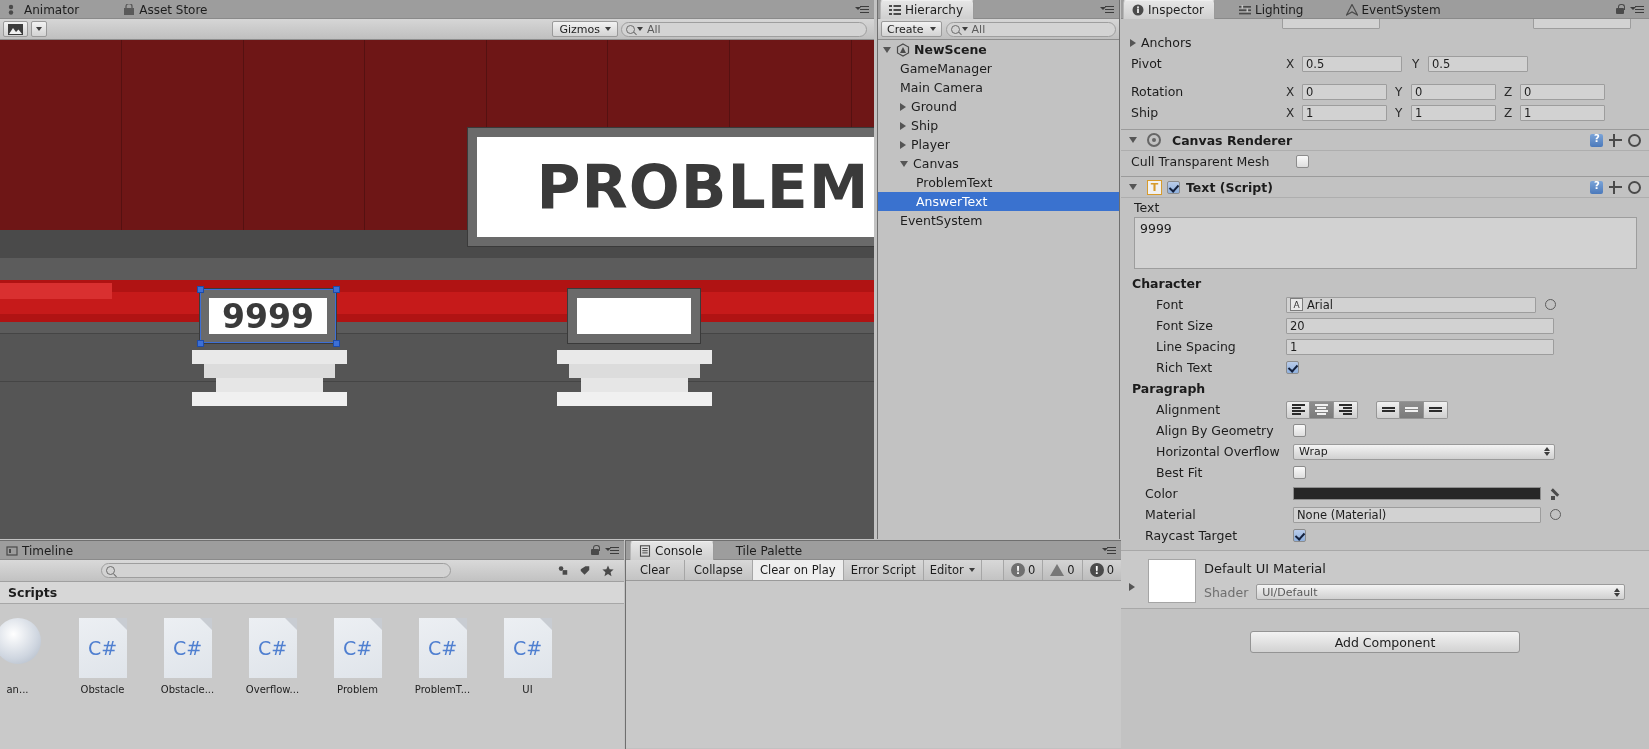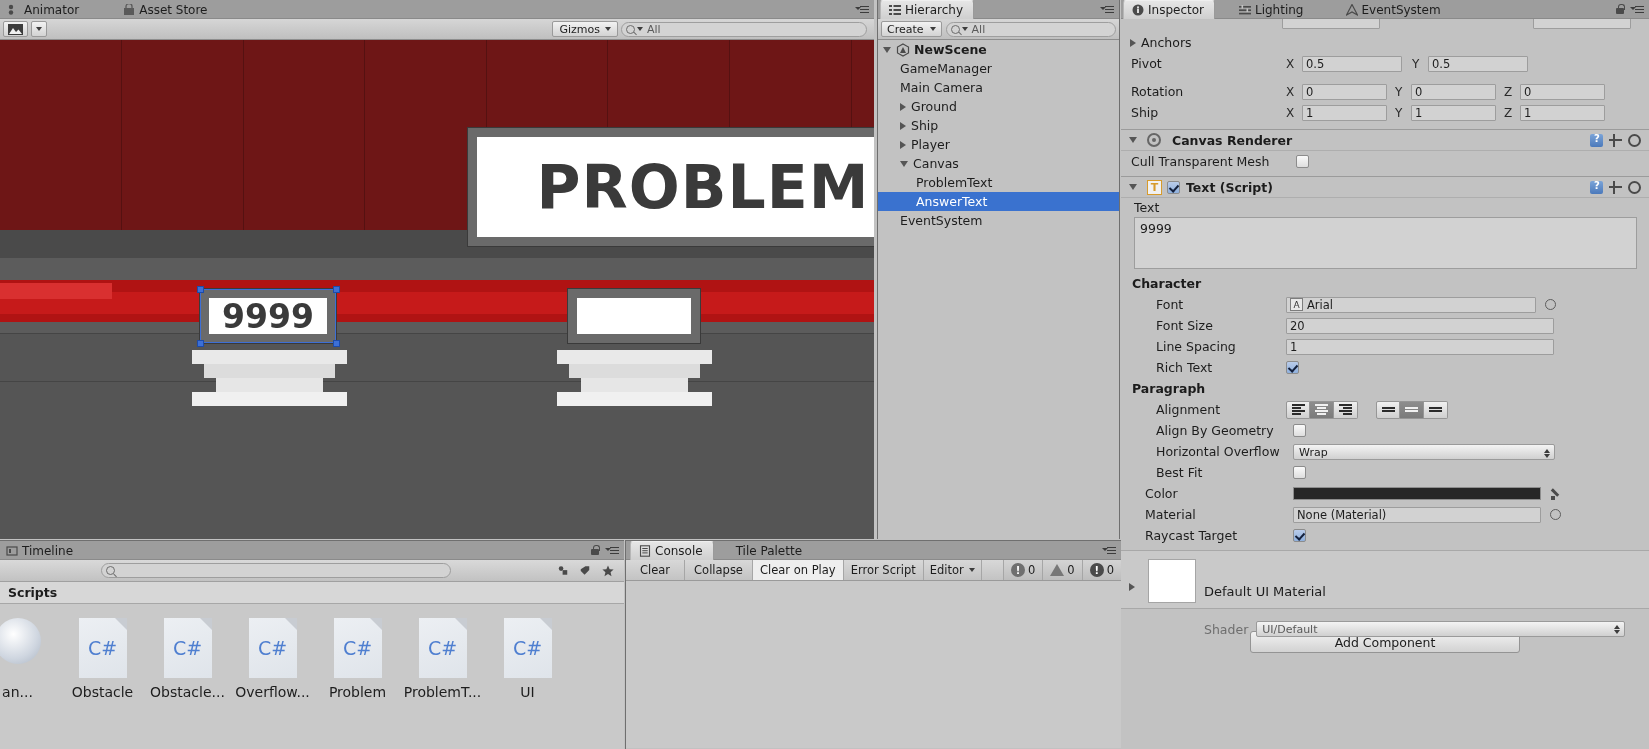--- a/index.html
+++ b/index.html
@@ -196,21 +196,21 @@
   .proj-toolbar { height:22px; background:linear-gradient(#d9d9d9,#c2c2c2); display:flex; align-items:center; border-bottom:1px solid #a0a0a0; }
   .proj-crumb { height:22px; background:#d7d7d7; display:flex; align-items:center; padding-left:8px; font-weight:bold; font-size:12.5px; border-bottom:1px solid #a7a7a7;}
   .proj-grid { display:flex; align-items:flex-start; padding:14px 0 0 14px; gap:18px; background:#c9c9c9; height:153px;}
   .asset { width:67px; display:flex; flex-direction:column; align-items:center; }
   .cs-file {
     width:48px;height:60px;background:linear-gradient(160deg,#eceff3 0%,#dfe4ea 100%);
     position:relative; display:flex;align-items:center;justify-content:center;
     color:#4f7fd0; font-size:19px; font-weight:normal;
   }
   .cs-file:before{content:"";position:absolute;right:0;top:0;border-left:12px solid transparent;border-top:12px solid #c8ccd2;}
-  .asset-label { margin-top:5px; font-size:14px; color:#1d1d1d; text-align:center; white-space:nowrap; overflow:hidden; }
+  .asset-label { margin-top:5px; font-size:10px; color:#1d1d1d; text-align:center; white-space:nowrap; overflow:hidden; }
   .gear-asset{width:46px;height:46px;border-radius:50%;background:radial-gradient(circle at 40% 35%, #fff 0%, #cfd6e0 60%, #aab4c2 100%);}
 
   
   #console { position:absolute; left:625px; top:540px; width:496px; height:209px; background:#c2c2c2; border-top:1px solid #6f6f6f; border-left:1px solid #6f6f6f;}
   .console-toolbar { height:21px; background:linear-gradient(#d4d4d4,#bdbdbd); display:flex; align-items:stretch; border-bottom:1px solid #9a9a9a; }
   .cbtn {
     display:flex;align-items:center;justify-content:center;
     padding:0 8px; font-size:11.5px;
     background:linear-gradient(#d8d8d8,#c3c3c3);
     border-right:1px solid #a6a6a6;
@@ -595,21 +595,21 @@
         </span>
       </div>
 
       <div class="insp-row">
         <span class="insp-label ind" style="width:162px;">Align By Geometry</span>
         <span class="chk"></span>
       </div>
 
       <div class="insp-row">
         <span class="insp-label ind" style="width:162px;">Horizontal Overflow</span>
-        <span class="dropdown" style="width:262px;align-items:flex-end;">
+        <span class="dropdown" style="width:262px;">
           <span>Wrap</span>
           <span class="arrows-ud"></span>
         </span>
       </div>
 
 
       <div class="insp-row">
         <span class="insp-label ind" style="width:162px;">Best Fit</span>
         <span class="chk"></span>
       </div>
@@ -629,21 +629,21 @@
       <div class="insp-row">
         <span class="insp-label ind2" style="width:162px;">Raycast Target</span>
         <span class="chk on"></span>
       </div>
 
       <div style="height:5px;border-bottom:1px solid #a8a8a8;"></div>
 
       <div style="display:flex; align-items:flex-start; padding:8px 0 0 8px; gap:8px; background:#c9c9c9; border-bottom:1px solid #a8a8a8; height:58px;">
         <span class="arrow-r" style="margin-top:24px;"></span>
         <span class="mat-preview"></span>
-        <span style="display:flex;flex-direction:column;gap:22px;flex:1;padding-right:24px;margin-top:23px;">
+        <span style="display:flex;flex-direction:column;gap:8px;flex:1;padding-right:24px;">
           <span style="font-size:13px;padding-top:2px;">Default UI Material</span>
           <span style="display:flex;align-items:center;gap:8px;">
             <span style="color:#6e6e6e;font-size:12.5px;">Shader</span>
             <span class="dropdown" style="flex:1;color:#5a5a5a;">
               <span>UI/Default</span>
               <span class="arrows-ud"></span>
             </span>
           </span>
         </span>
       </div>

